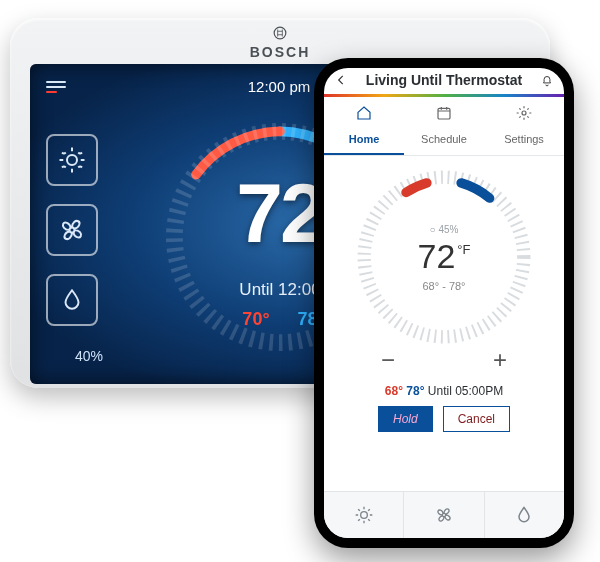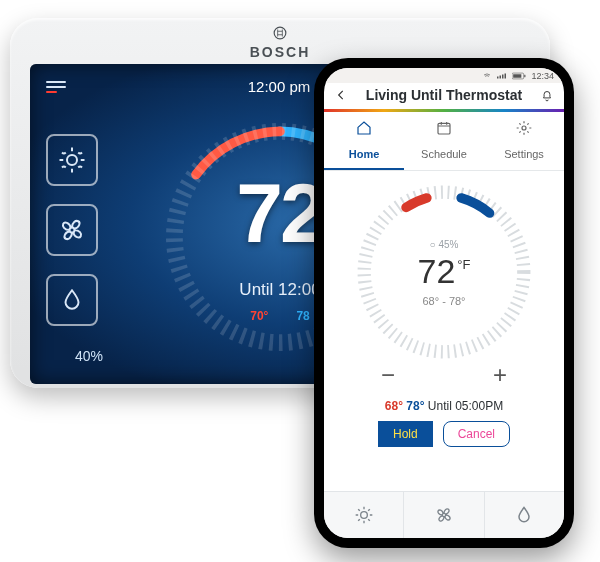--- a/index.html
+++ b/index.html
@@ -72,21 +72,21 @@
     text-shadow:0 2px 6px rgba(0,0,0,.5);
   }
   .until {
     position:absolute; left:50%; top:68%;
     transform:translateX(-50%);
     font-size:17px; color:#e7f0fb;
   }
   .range {
     position:absolute; left:50%; top:80%;
     transform:translateX(-50%);
-    font-size:12px; display:flex; gap:28px;
+    font-size:18px; display:flex; gap:28px;
   }
   .heat { color:#ff4433; font-weight:700; }
   .cool { color:#2fb4ff; font-weight:700; }
   .ring-svg { width:100%; height:100%; }
 
   
   .phone {
     position:absolute;
     right: 26px; top: 58px;
     width: 260px; height: 490px;
@@ -132,22 +132,22 @@
   .phumid { font-size:10px; color:#9aa0a6; margin-top:44px; }
   .ptemp { font-size:34px; font-weight:400; color:#333; margin-top:2px; }
   .ptemp sup { font-size:13px; vertical-align:14px; margin-left:2px; }
   .prange { font-size:11px; color:#888; margin-top:4px; }
   .pm-row { display:flex; justify-content:space-between; width:190px; margin-top:-6px; padding:0 32px; font-size:24px; color:#555; }
   .schedule-line { font-size:12px; text-align:center; margin-top:10px; }
   .schedule-line .h { color:#d83a2b; font-weight:700; }
   .schedule-line .c { color:#0a4f9a; font-weight:700; }
   .btn-row { display:flex; justify-content:center; gap:10px; margin-top:8px; }
   .btn { font-size:12px; padding:5px 14px; border:1px solid #0a4f9a; }
-  .btn.primary { background:#0a4f9a; color:#fde047; }
-  .btn.secondary { background:#fff; color:#ec4899;border-radius:8px; }
+  .btn.primary { background:#0a4f9a; color:#f9a8d4;font-style:italic; }
+  .btn.secondary { background:#fff; color:#7f1d1d; }
   .bottom-icons {
     margin-top:auto;
     display:flex; border-top:1px solid #e2e5e8;
     background:#f6f7f8;
   }
   .bico { flex:1; display:flex; align-items:center; justify-content:center; height:46px; color:#7c848b; border-right:1px solid #e2e5e8; }
   .bico:last-child { border-right:none; }
   .bico svg { width:20px; height:20px; }
 </style>
 </head>
@@ -219,37 +219,20 @@
       <div class="range">
         <span class="heat">70°</span>
         <span class="cool">78</span>
       </div>
     </div>
   </div>
 </div>
 
 <div class="phone">
   <div class="phone-screen">
-    <div class="statusbar">
-      <svg width="10" height="8" viewBox="0 0 24 24">
-          <path d="M3 9a15 15 0 0 1 18 0M6 13a10 10 0 0 1 12 0M12 19h0" stroke="#555" fill="none" stroke-width="2"></path>
-        </svg>
-      <svg width="10" height="8" viewBox="0 0 20 10">
-          <rect x="0" y="6" width="3" height="4" fill="#555"></rect>
-          <rect x="5" y="4" width="3" height="6" fill="#555"></rect>
-          <rect x="10" y="2" width="3" height="8" fill="#555"></rect>
-          <rect x="15" y="0" width="3" height="10" fill="#555"></rect>
-        </svg>
-      <svg width="14" height="8" viewBox="0 0 24 12">
-          <rect x="0" y="1" width="20" height="10" rx="2" fill="none" stroke="#555"></rect>
-          <rect x="21" y="4" width="2" height="4" fill="#555"></rect>
-          <rect x="2" y="3" width="14" height="6" fill="#555"></rect>
-        </svg>
-      <span>12:34</span>
-    </div>
 
     <div class="app-header">
       <svg viewBox="0 0 24 24" stroke="#333" fill="none" stroke-width="2">
           <path d="M15 5l-7 7 7 7"></path>
         </svg>
       <span>Living Until Thermostat</span>
       <svg viewBox="0 0 24 24" stroke="#333" fill="none" stroke-width="1.6">
           <path d="M6 17h12l-1-2v-4a5 5 0 0 0-10 0v4zM10 20a2 2 0 0 0 4 0"></path>
         </svg>
     </div>

